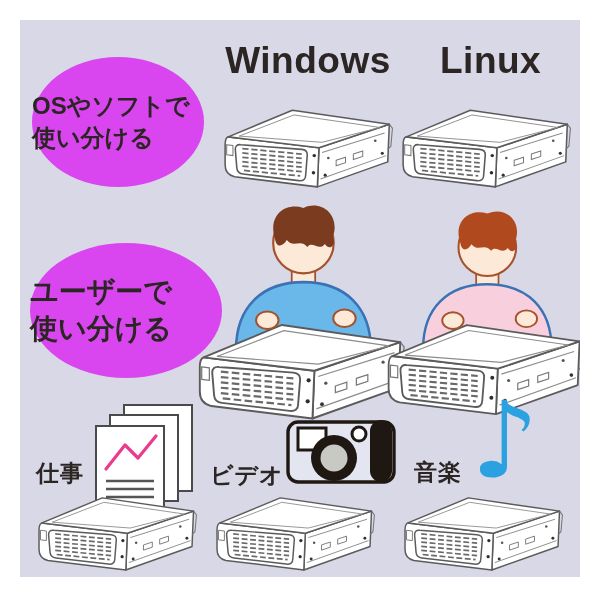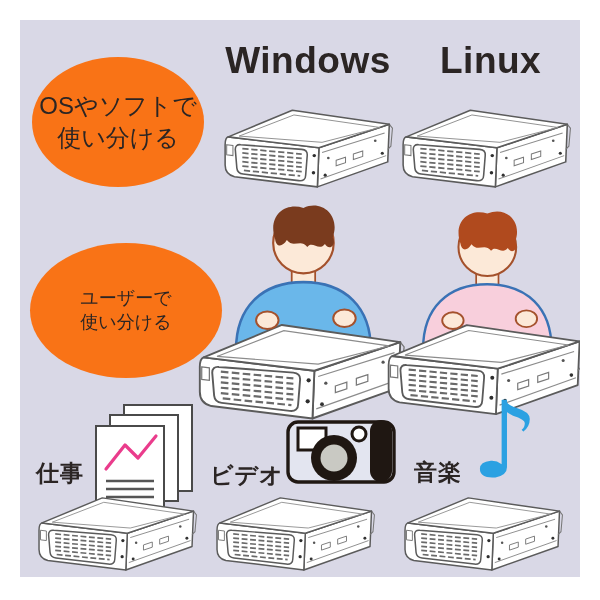--- a/index.html
+++ b/index.html
@@ -7,26 +7,26 @@
     width:600px;height:600px;background:#ffffff;
     font-family:"Liberation Sans","DejaVu Sans",sans-serif;
     position:relative;overflow:hidden;
   }
   .canvas{position:absolute;left:0;top:0;width:600px;height:600px;}
   .panel{
     position:absolute;left:20px;top:20px;width:560px;height:557px;
     background:#d9d8e6;overflow:hidden;
   }
   .bubble{
-    position:absolute;background:#f97316;border-radius:50%;
-    display:flex;flex-direction:column;align-items:center;justify-content:center;
-    color:#2b2524;font-weight:normal;text-align:center;line-height:1.32;
+    position:absolute;background:#d946ef;border-radius:50%;
+    display:flex;flex-direction:column;align-items:flex-start;justify-content:center;
+    color:#2b2524;font-weight:bold;text-align:center;line-height:1.32;
   }
   .bubble-os{left:12px;top:37px;width:172px;height:130px;font-size:24px;}
-  .bubble-user{left:10px;top:223px;width:192px;height:135px;font-size:18px;}
+  .bubble-user{left:10px;top:223px;width:192px;height:135px;font-size:28px;}
   .os-label{
     position:absolute;top:20px;color:#2b2524;font-weight:bold;
     font-size:37px;text-align:center;letter-spacing:0.5px;
   }
   .os-label.win{left:200px;width:176px;}
   .os-label.lin{left:420px;width:96px;}
   .cat-label{
     position:absolute;color:#2b2524;font-weight:bold;font-size:23px;letter-spacing:1px;
   }
   .cat-work{left:16px;top:438px;}

